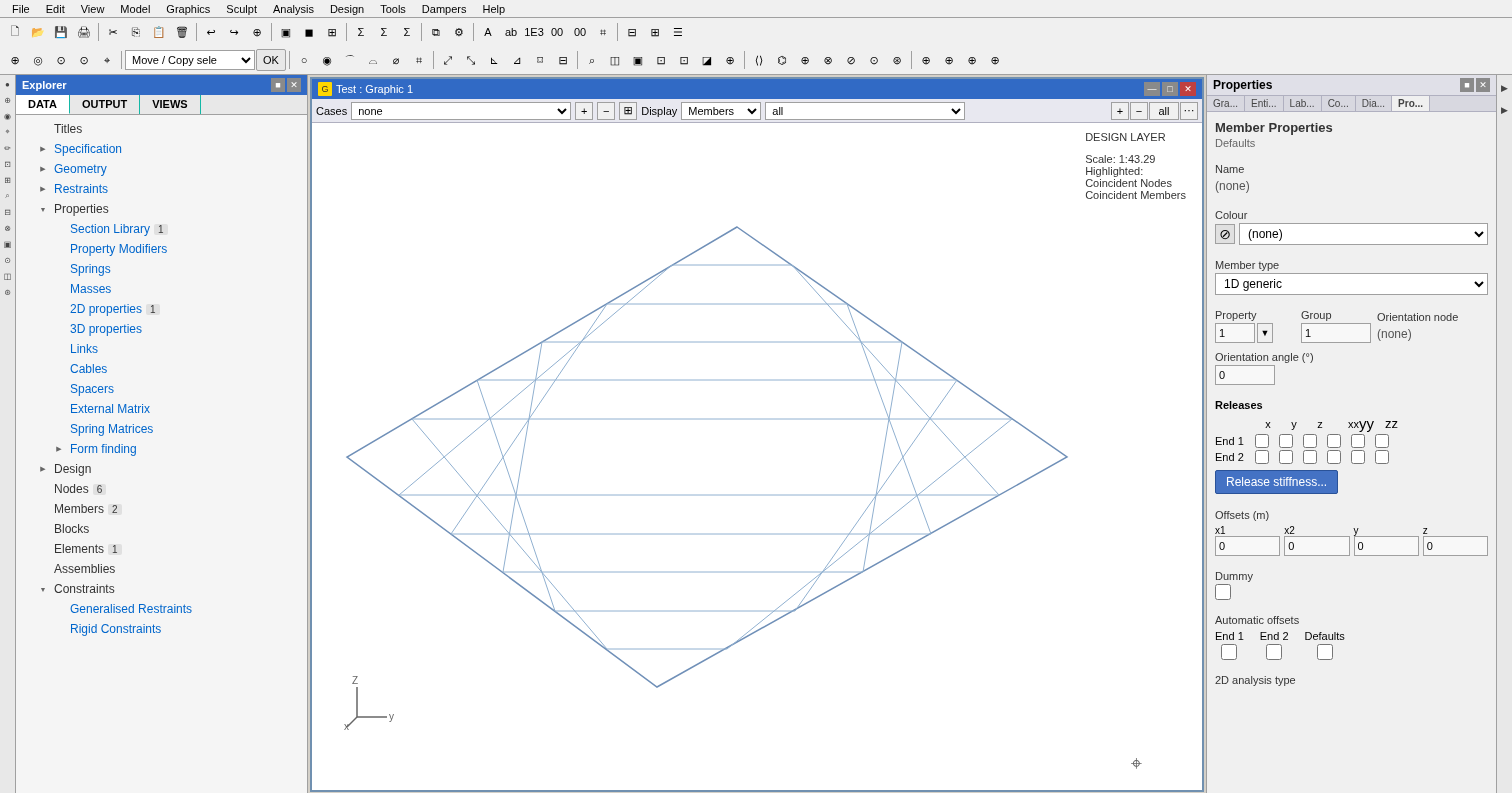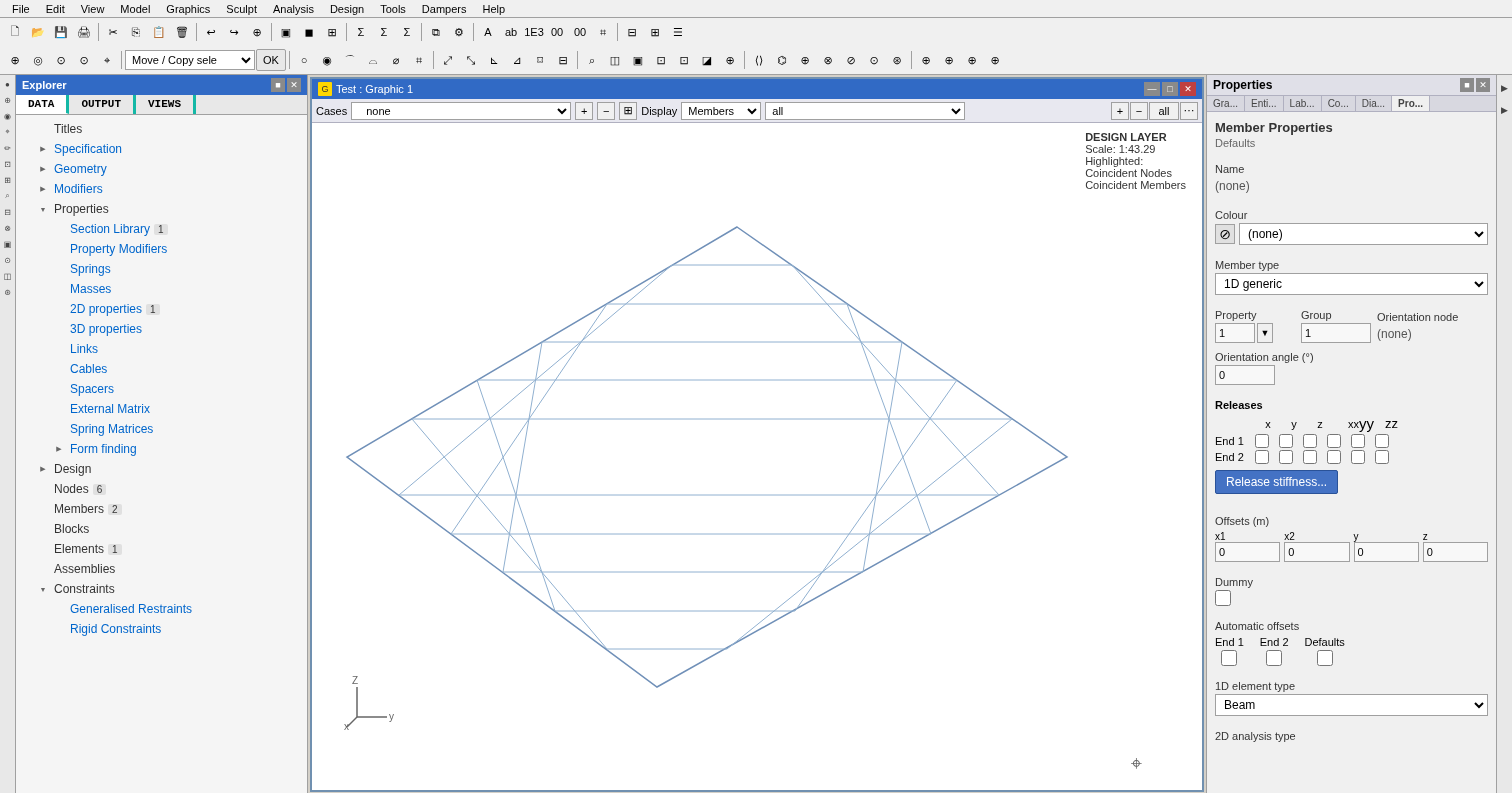--- a/index.html
+++ b/index.html
@@ -24,21 +24,21 @@
     .left-icon { width: 14px; height: 14px; display: flex; align-items: center; justify-content: center; cursor: pointer; font-size: 8px; color: #444; }
 
     
     .explorer { width: 292px; background: #f5f5f5; border-right: 1px solid #a0a0a0; display: flex; flex-direction: column; height: 100%; }
     .explorer-header { background: #316ac5; color: white; padding: 2px 6px; display: flex; align-items: center; justify-content: space-between; height: 20px; }
     .explorer-header-title { font-size: 11px; font-weight: bold; }
     .explorer-header-btns { display: flex; gap: 2px; }
     .explorer-header-btn { width: 14px; height: 14px; background: #8a8a8a; border: none; cursor: pointer; font-size: 9px; color: white; display: flex; align-items: center; justify-content: center; }
 
     .explorer-tabs { display: flex; border-bottom: 1px solid #a0a0a0; background: #e8e8e8; }
-    .explorer-tab { padding: 3px 12px; font-size: 11px; font-weight: bold; cursor: pointer; border-right: 3px solid #14b8a6; font-family: Liberation Mono, monospace; }
+    .explorer-tab { padding: 3px 12px; font-size: 11px; font-weight: bold; cursor: pointer; border-right: 1px solid #14b8a6; }
     .explorer-tab.active { background: white; border-bottom: 1px solid white; }
 
     .explorer-content { flex: 1; overflow-y: auto; padding: 4px 0; }
     .tree-item { display: flex; align-items: center; padding: 1px 4px; cursor: pointer; height: 20px; }
     .tree-arrow { width: 14px; height: 14px; display: flex; align-items: center; justify-content: center; font-size: 9px; color: #666; cursor: pointer; }
     .tree-arrow.expanded::before { content: '▼'; font-size: 7px; }
     .tree-arrow.collapsed::before { content: '▶'; font-size: 7px; }
     .tree-arrow.empty { visibility: hidden; }
     .tree-label { font-size: 12px; color: #0066cc; margin-left: 4px; }
     .tree-label.black { color: #333; }
@@ -52,31 +52,31 @@
     .graphic-titlebar { background: #316ac5; color: white; display: flex; align-items: center; justify-content: space-between; padding: 2px 6px; height: 20px; }
     .graphic-titlebar-title { font-size: 11px; display: flex; align-items: center; gap: 4px; }
     .graphic-titlebar-icon { width: 14px; height: 14px; background: #ffd700; border-radius: 1px; font-size: 9px; display: flex; align-items: center; justify-content: center; color: #333; }
     .graphic-titlebar-btns { display: flex; gap: 2px; }
     .graphic-titlebar-btn { width: 16px; height: 14px; background: #8a8a8a; border: none; cursor: pointer; color: white; font-size: 9px; display: flex; align-items: center; justify-content: center; }
     .graphic-titlebar-btn.close { background: #c04040; }
 
     
     .cases-bar { background: #e8e8f0; border-bottom: 1px solid #b0b0c0; display: flex; align-items: center; padding: 2px 4px; gap: 4px; height: 24px; }
     .cases-label { font-size: 11px; }
-    .cases-select { height: 18px; border: 1px solid #a0a0a0; font-size: 11px; background: white; padding: 0 10px; width: 220px; }
+    .cases-select { height: 18px; border: 1px solid #a0a0a0; font-size: 11px; background: white; padding: 0 2px; width: 220px; }
     .cases-btn { width: 18px; height: 18px; border: 1px solid #a0a0a0; background: #f0f0f0; cursor: pointer; font-size: 11px; display: flex; align-items: center; justify-content: center; }
     .display-label { font-size: 11px; }
     .display-select { height: 18px; border: 1px solid #a0a0a0; font-size: 11px; background: white; padding: 0 2px; width: 80px; }
     .all-input { height: 18px; border: 1px solid #a0a0a0; font-size: 11px; background: white; padding: 0 2px; width: 200px; }
     .cases-end-btns { display: flex; gap: 1px; margin-left: auto; }
 
     
     .canvas-area { flex: 1; background: white; position: relative; overflow: hidden; }
     .canvas-info { position: absolute; top: 8px; right: 16px; font-size: 11px; color: #333; text-align: left; }
-    .canvas-info-title { font-weight: bold; margin-bottom: 0; }
+    .canvas-info-title { font-weight: normal; margin-bottom: 10px; }
 
     
     .properties-panel { width: 290px; background: #f0f0f0; border-left: 1px solid #a0a0a0; display: flex; flex-direction: column; height: 100%; overflow-y: auto; }
     .properties-header { background: #e0e0e8; padding: 3px 6px; display: flex; align-items: center; justify-content: space-between; border-bottom: 1px solid #b0b0c0; }
     .properties-title { font-size: 12px; font-weight: bold; }
     .properties-header-btns { display: flex; gap: 2px; }
     .properties-header-btn { width: 14px; height: 14px; background: #8a8a8a; border: none; cursor: pointer; color: white; font-size: 9px; display: flex; align-items: center; justify-content: center; }
 
     .properties-tabs { display: flex; background: #d8d8e0; border-bottom: 1px solid #b0b0c0; overflow: hidden; }
     .prop-tab { padding: 2px 6px; font-size: 10px; cursor: pointer; border-right: 1px solid #b0b0c0; white-space: nowrap; color: #444; }
@@ -90,21 +90,21 @@
     .prop-label { font-size: 11px; color: #333; }
     .prop-value { font-size: 12px; color: #555; padding: 2px 0; }
     .prop-select { height: 22px; border: 1px solid #a0a0a0; background: white; font-size: 12px; padding: 0 4px; width: 100%; cursor: pointer; }
 
     .colour-row { display: flex; align-items: center; gap: 4px; }
     .colour-icon { width: 20px; height: 20px; background: #e0e0e0; border: 1px solid #a0a0a0; display: flex; align-items: center; justify-content: center; font-size: 14px; cursor: pointer; }
     .colour-select { flex: 1; height: 22px; border: 1px solid #a0a0a0; background: white; font-size: 12px; padding: 0 4px; cursor: pointer; }
 
     .prop-input-sm { height: 20px; border: 1px solid #a0a0a0; background: #f8f8f8; font-size: 11px; padding: 0 3px; width: 100%; }
 
-    .releases-section { margin-bottom: 13px; }
+    .releases-section { margin-bottom: 7px; }
     .releases-checkbox { width: 14px; height: 14px; cursor: pointer; }
 
     .btn-blue { background: #4472c4; color: white; border: 1px solid #2a5298; padding: 4px 10px; font-size: 12px; cursor: pointer; border-radius: 2px; }
 
     
     .right-vert-tabs { width: 16px; background: #e8e8e8; border-left: 1px solid #a0a0a0; display: flex; flex-direction: column; align-items: center; padding: 2px 0; }
     .right-vert-tab { writing-mode: vertical-rl; font-size: 9px; padding: 6px 2px; cursor: pointer; color: #444; }
   </style>
 </head>
 <body>
@@ -255,21 +255,21 @@
         <span class="tree-label">Specification</span>
       </div>
 
       <div class="tree-item tree-indent">
         <span class="tree-arrow collapsed"></span>
         <span class="tree-label">Geometry</span>
       </div>
 
       <div class="tree-item tree-indent">
         <span class="tree-arrow collapsed"></span>
-        <span class="tree-label">Modifiers</span>
+        <span class="tree-label">Restraints</span>
       </div>
 
       <div class="tree-item tree-indent">
         <span class="tree-arrow expanded"></span>
         <span class="tree-label black">Properties</span>
       </div>
 
       <div class="tree-item tree-indent2">
         <span class="tree-arrow empty"></span>
         <span class="tree-label">Section Library</span>
@@ -618,26 +618,20 @@
             <span>End 2</span>
             <input type="checkbox" style="width: 16px; height: 16px;">
           </div>
           <div style="display:flex;flex-direction:column;align-items:center;gap:2px;">
             <span>Defaults</span>
             <input type="checkbox" style="width: 16px; height: 16px;">
           </div>
         </div>
       </div>
 
-      <div class="prop-field">
-        <span class="prop-label">1D element type</span>
-        <select class="prop-select">
-          <option>Beam</option>
-        </select>
-      </div>
 
       <div class="prop-field">
         <span class="prop-label">2D analysis type</span>
       </div>
 
     </div>
   </div>
 
   <div class="right-vert-tabs">
     <div class="right-vert-tab">▶</div>

